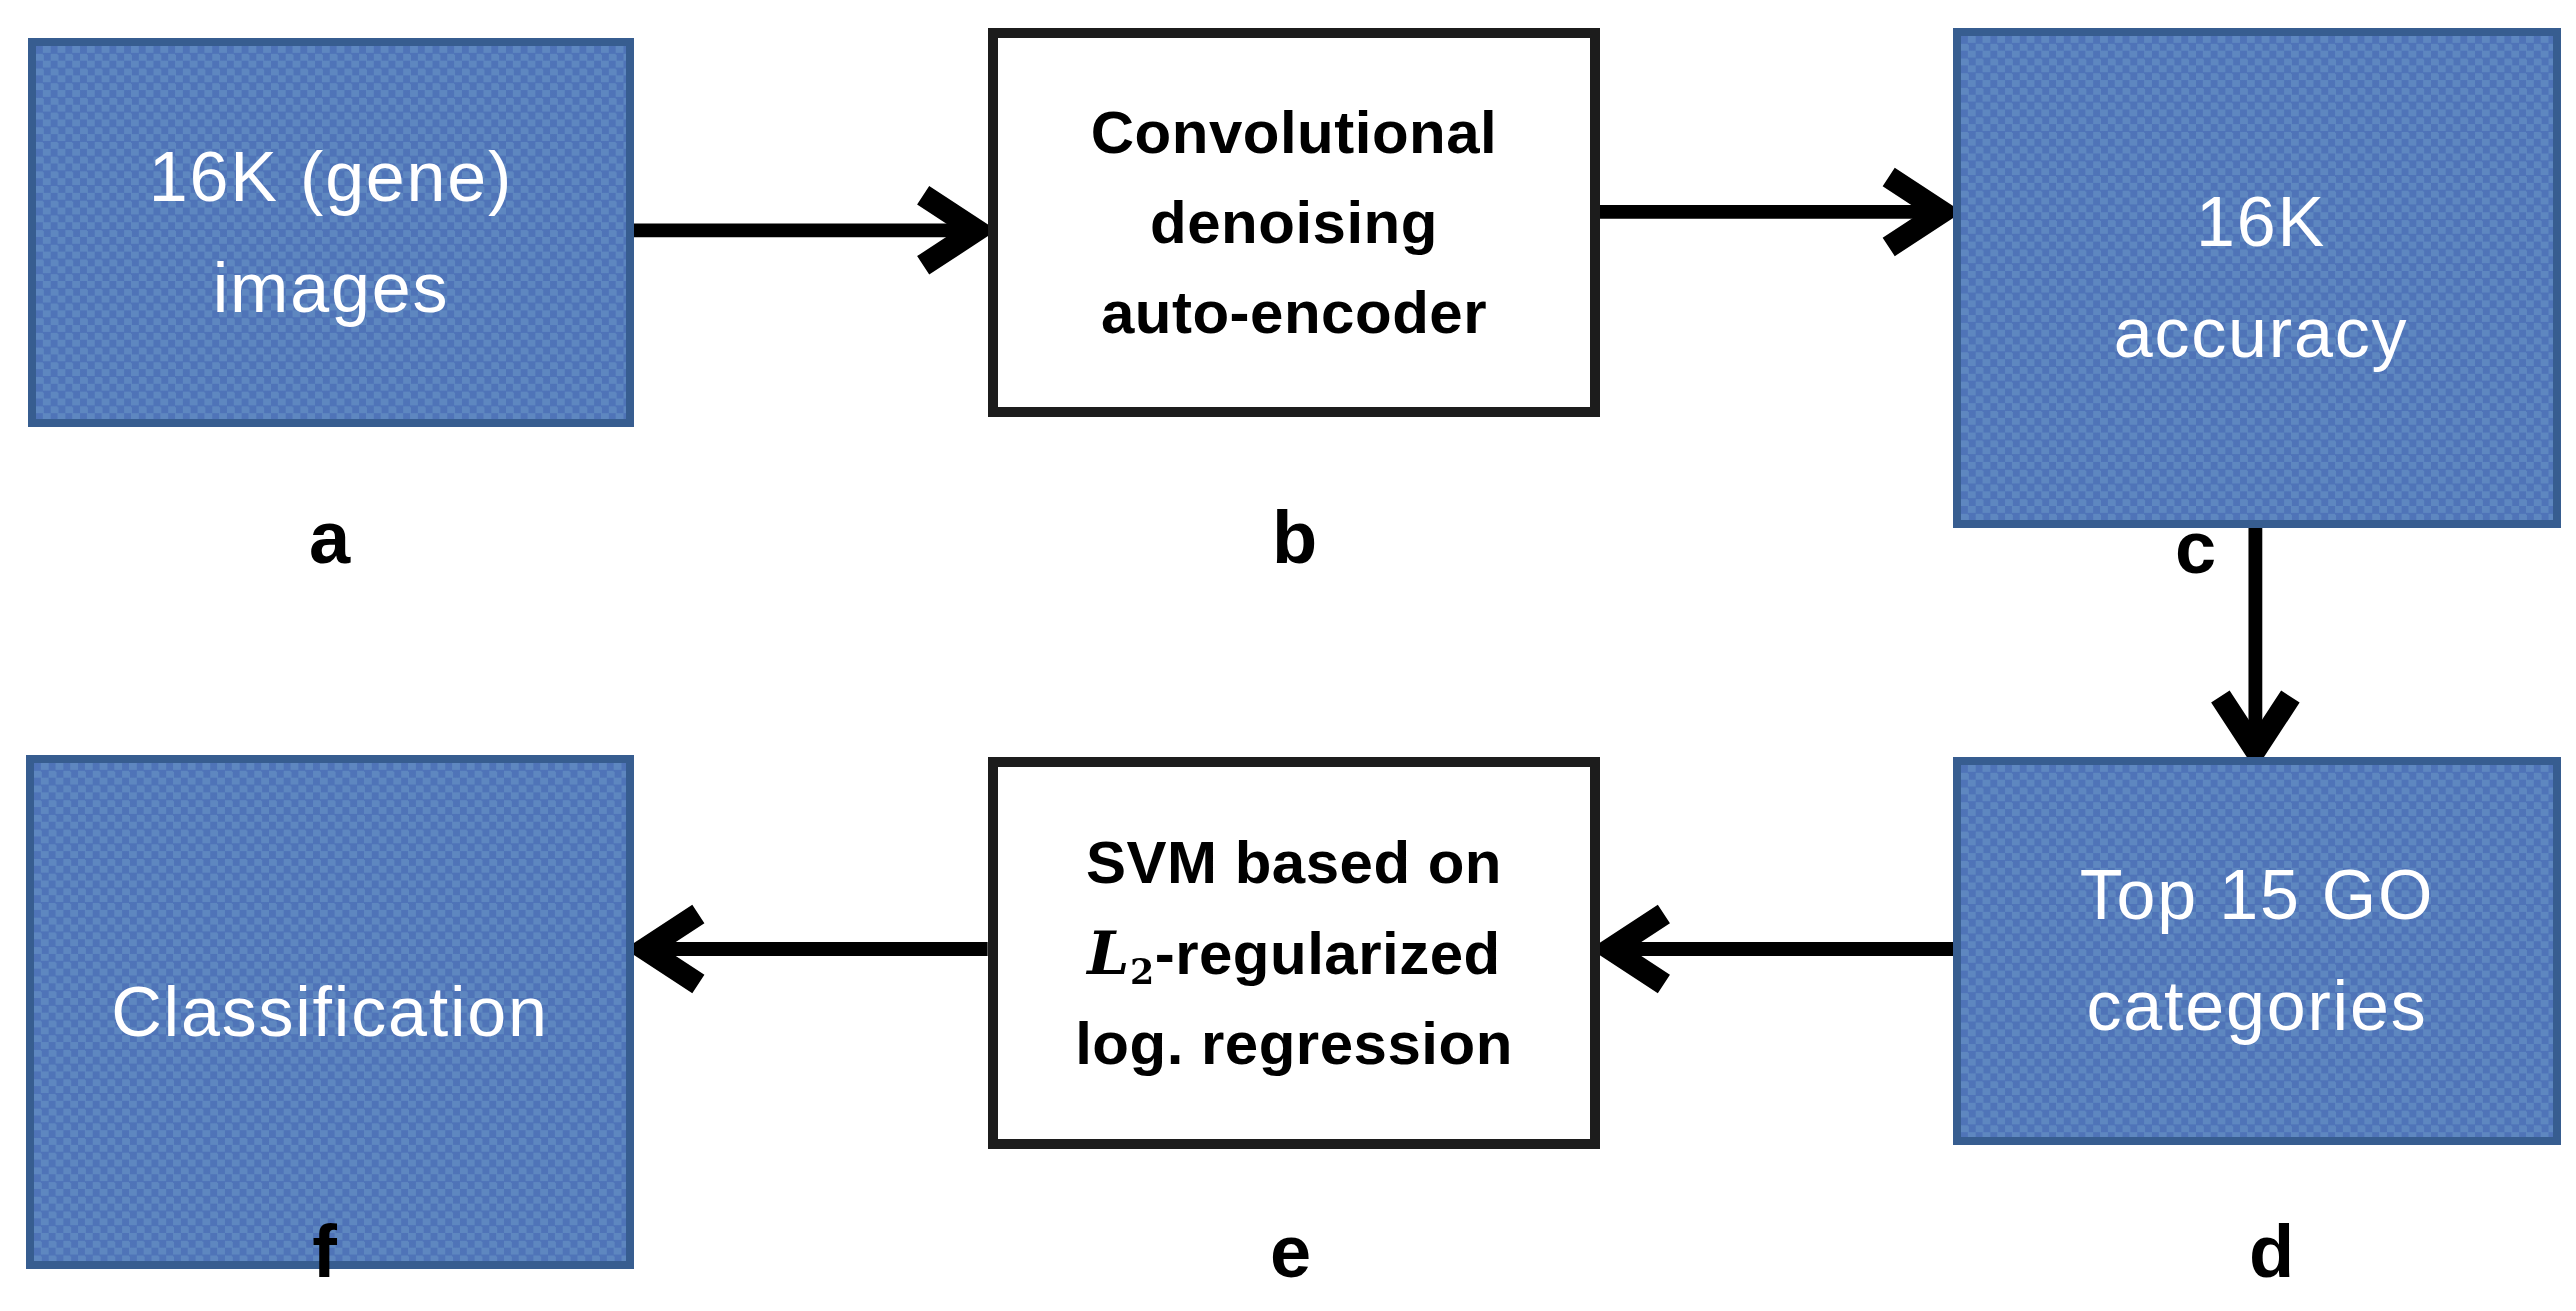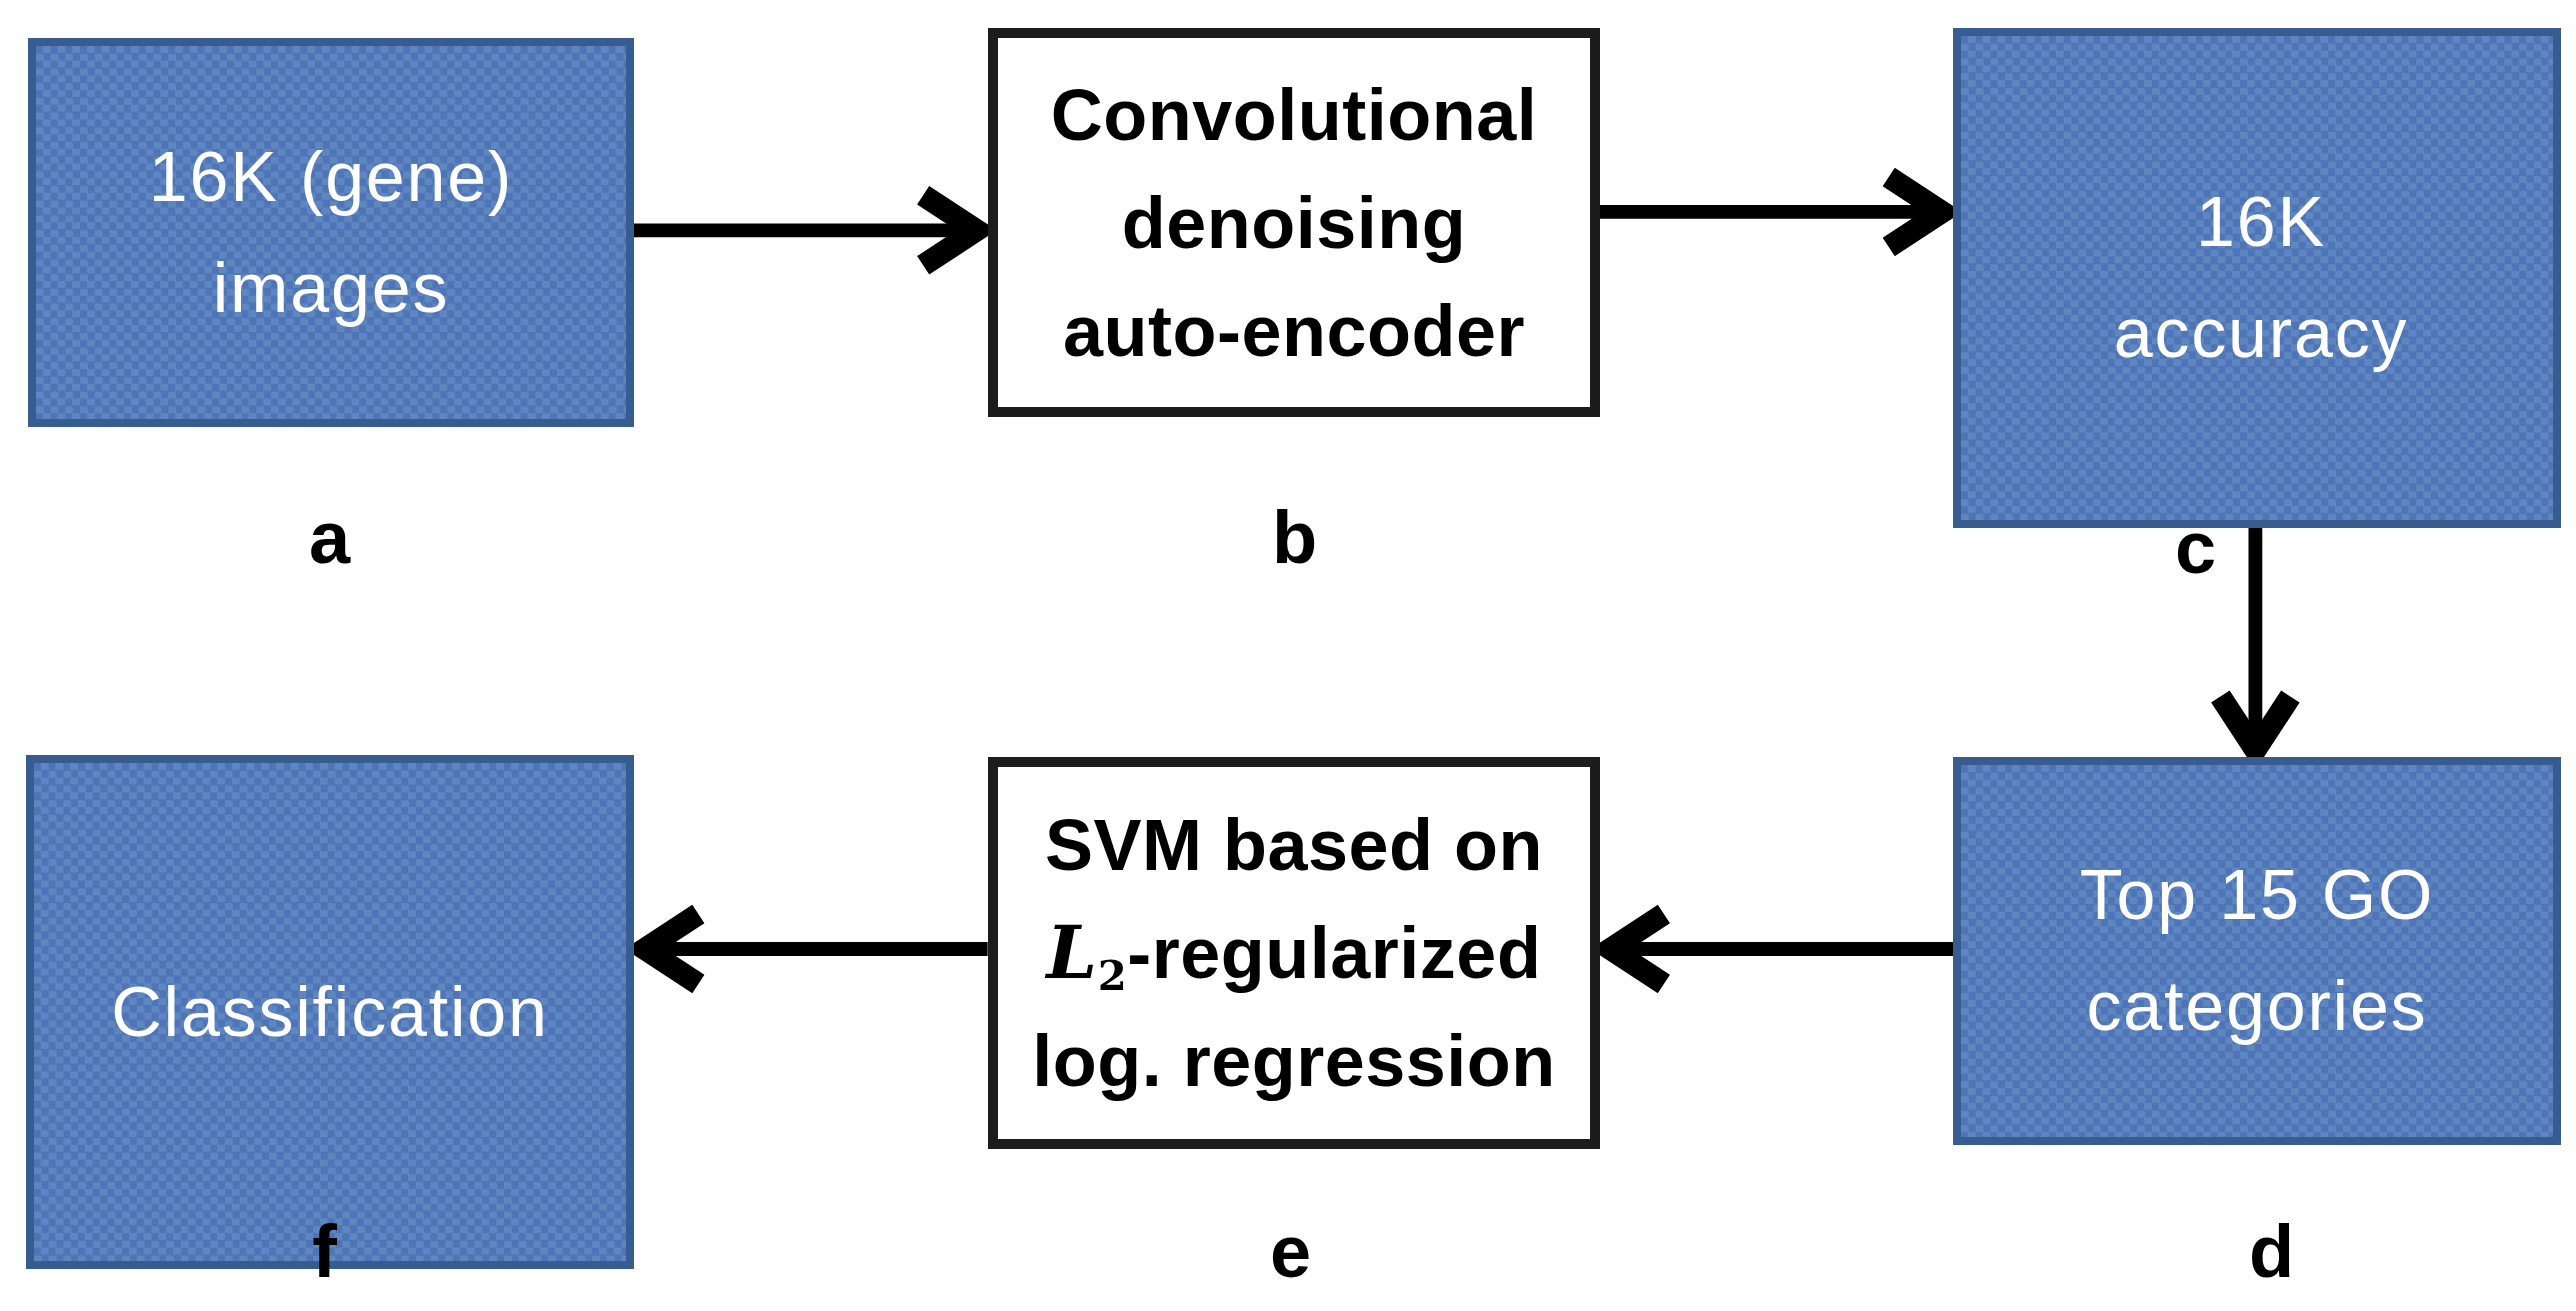--- a/index.html
+++ b/index.html
@@ -51,21 +51,21 @@
     color: var(--white-box-text, #000000);
   }
   .box.blue .line {
     font-size: 70px;
     font-weight: 400;
     letter-spacing: 1.8px;
     line-height: 1.58;
     white-space: nowrap;
   }
   .box.white .line {
-    font-size: 72px;
+    font-size: 60px;
     font-weight: 700;
     letter-spacing: 0.5px;
     line-height: 1.5;
     white-space: nowrap;
   }
   .mvar {
     font-family: "DejaVu Serif", "Liberation Serif", serif;
     font-style: italic;
     font-weight: 700;
   }

